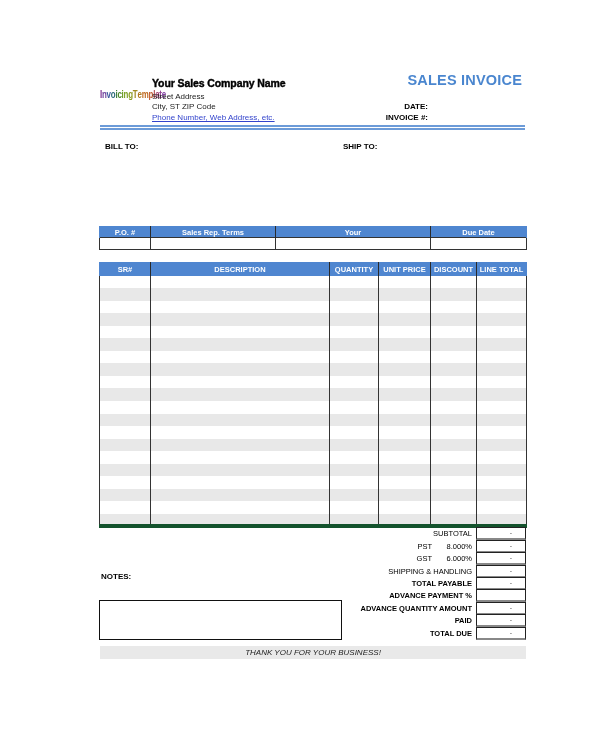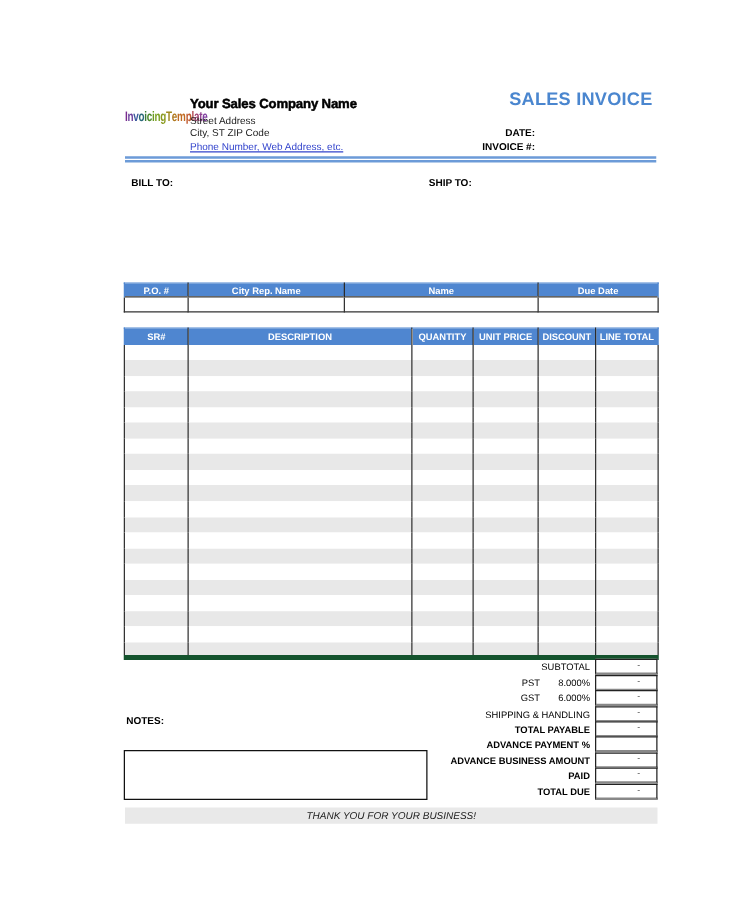--- a/index.html
+++ b/index.html
@@ -72,22 +72,22 @@
 <table class="po-table" style="left:99px; top:226px; width:427px;">
   <colgroup>
       <col style="width:51px">
       <col style="width:125px">
       <col style="width:155px">
       <col style="width:96px">
     </colgroup>
   <tbody>
       <tr class="hdr">
     <th>P.O. #</th>
-    <th>City Rep. Name</th>
-    <th>Name</th>
+    <th>Sales Rep. Terms</th>
+    <th>Your</th>
     <th>Due Date</th>
   </tr>
   <tr>
     <td></td>
     <td></td>
     <td></td>
     <td></td>
   </tr>
 </tbody>
   </table>
@@ -288,21 +288,21 @@
 
 <div class="abs sum-label" style="top:567px;">SHIPPING &amp; HANDLING</div>
 <div class="abs sum-box" style="top:565px;"><span>-</span></div>
 
 <div class="abs sum-label bold" style="top:579px;">TOTAL PAYABLE</div>
 <div class="abs sum-box" style="top:577px;"><span>-</span></div>
 
 <div class="abs sum-label bold" style="top:591px;">ADVANCE PAYMENT %</div>
 <div class="abs sum-box" style="top:589px;"><span></span></div>
 
-<div class="abs sum-label bold" style="top:604px;">ADVANCE BUSINESS AMOUNT</div>
+<div class="abs sum-label bold" style="top:604px;">ADVANCE QUANTITY AMOUNT</div>
 <div class="abs sum-box" style="top:602px;"><span>-</span></div>
 
 <div class="abs sum-label bold" style="top:616px;">PAID</div>
 <div class="abs sum-box" style="top:614px;"><span>-</span></div>
 
 <div class="abs sum-label bold" style="top:629px;">TOTAL DUE</div>
 <div class="abs sum-box" style="top:627px;"><span>-</span></div>
 
 <div class="abs section-label" style="left:101px; top:572px;">NOTES:</div>
 <div class="abs notes-box"></div>

